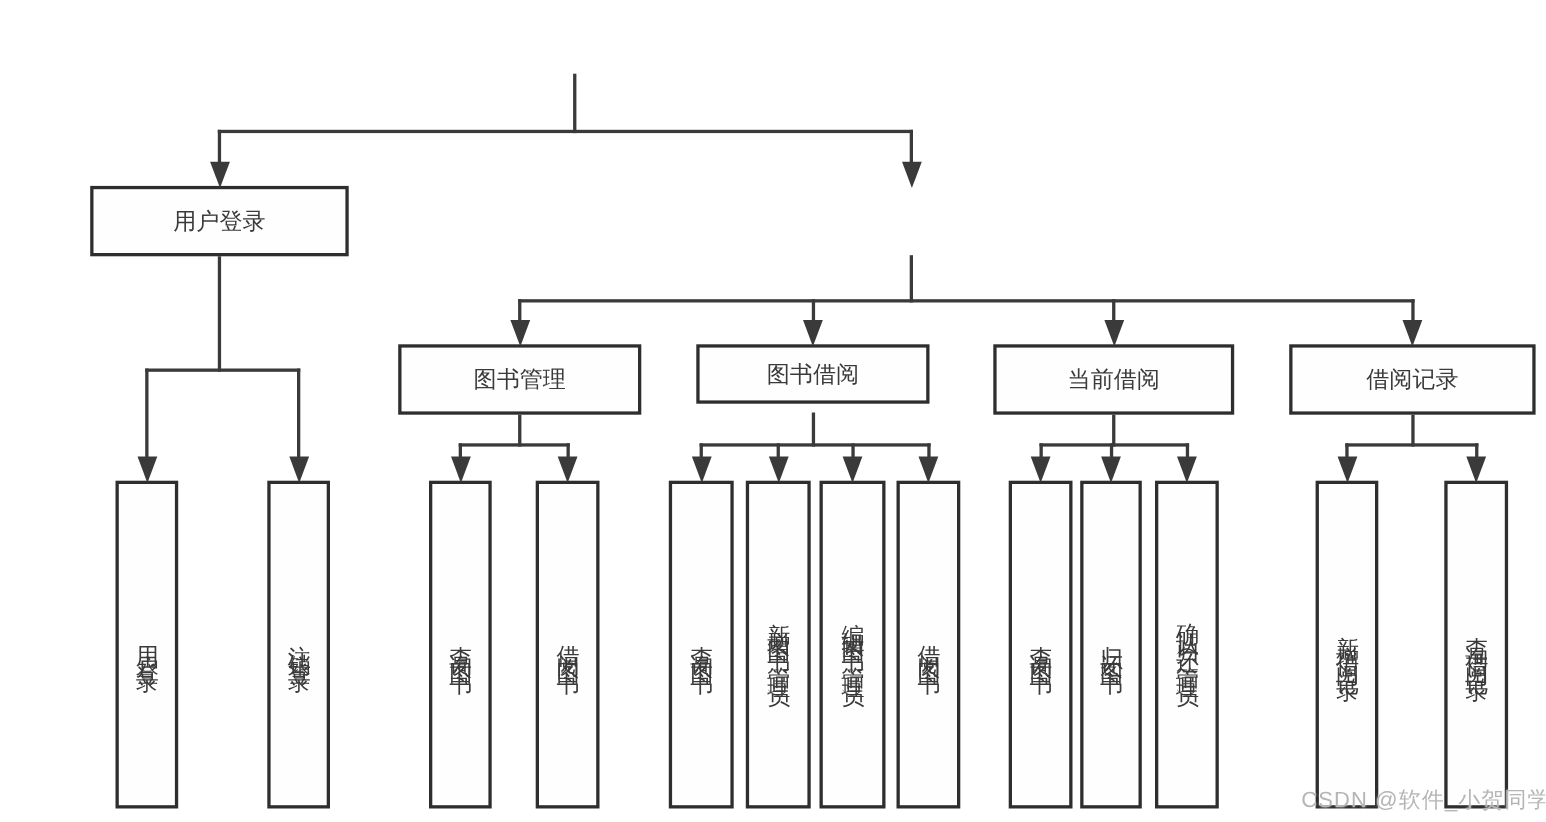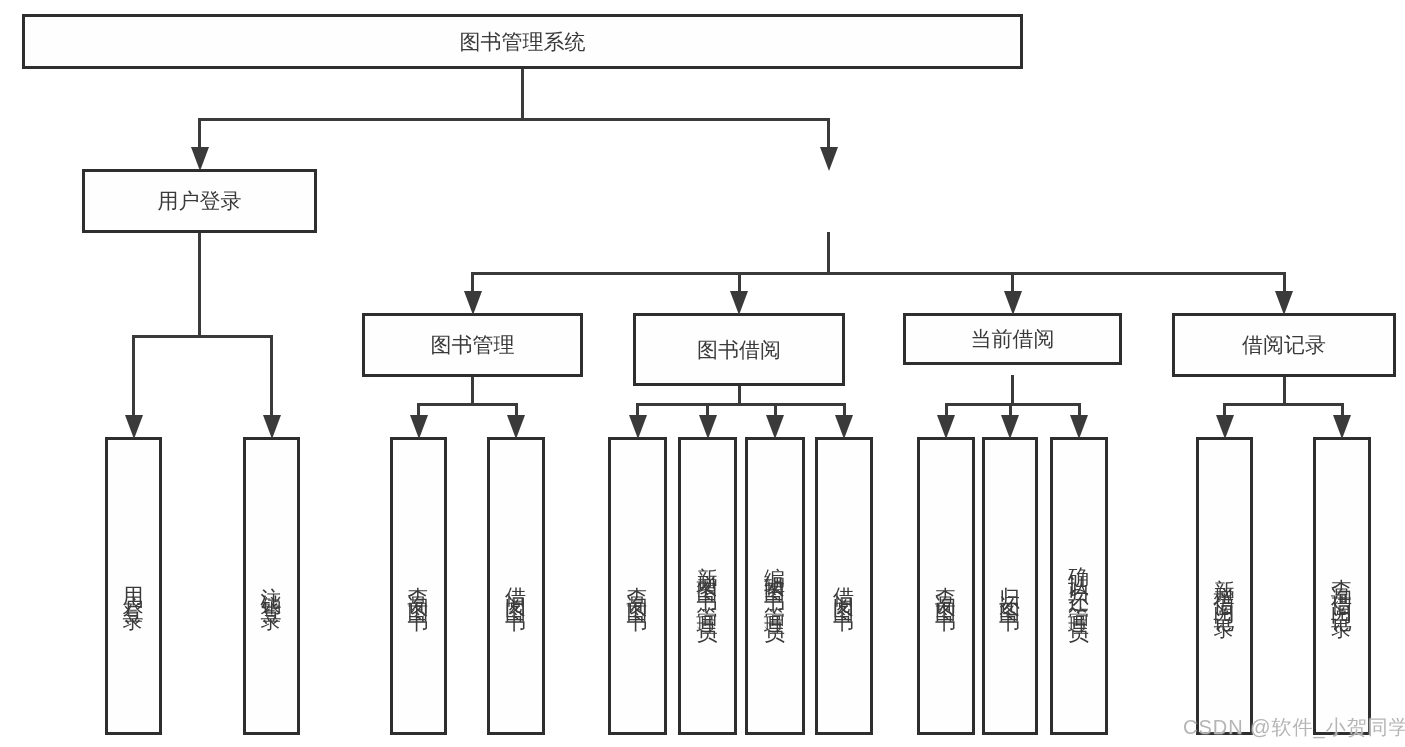--- a/index.html
+++ b/index.html
@@ -78,33 +78,30 @@
     <div class="vline" style="left: 1008.5px; top: 403px; width: 3px; height: 18px;"></div>
     <div class="arrow" style="left: 1001px; top: 415px;"></div>
     <div class="vline" style="left: 1077.5px; top: 403px; width: 3px; height: 18px;"></div>
     <div class="arrow" style="left: 1070px; top: 415px;"></div>
     <div class="vline" style="left: 1282.5px; top: 375px; width: 3px; height: 31px;"></div>
     <div class="hline" style="left: 1223px; top: 403px; width: 120.5px; height: 3px;"></div>
     <div class="vline" style="left: 1223px; top: 403px; width: 3px; height: 18px;"></div>
     <div class="arrow" style="left: 1215.5px; top: 415px;"></div>
     <div class="vline" style="left: 1340.5px; top: 403px; width: 3px; height: 18px;"></div>
     <div class="arrow" style="left: 1333px; top: 415px;"></div>
-    <div class="node" style="left: 22px; top: 14px; width: 1001px; height: 55px;">
-      <span class="lbl">图书管理系统</span>
-    </div>
     <div class="node" style="left: 82px; top: 169px; width: 235px; height: 64px;">
       <span class="lbl">用户登录</span>
     </div>
     <div class="node" style="left: 362px; top: 313px; width: 221px; height: 64px;">
       <span class="lbl">图书管理</span>
     </div>
-    <div class="node" style="left: 633px; top: 313px; width: 212px; height: 73px;">
+    <div class="node" style="left: 633px; top: 313px; width: 212px; height: 54px;">
       <span class="lbl">图书借阅</span>
     </div>
-    <div class="node" style="left: 903px; top: 313px; width: 219px; height: 52px;">
+    <div class="node" style="left: 903px; top: 313px; width: 219px; height: 64px;">
       <span class="lbl">当前借阅</span>
     </div>
     <div class="node" style="left: 1172px; top: 313px; width: 224px; height: 64px;">
       <span class="lbl">借阅记录</span>
     </div>
     <div class="node vertical" style="left: 105px; top: 437px; width: 57px; height: 298px;">
       <span class="lbl">用户登录</span>
     </div>
     <div class="node vertical" style="left: 243px; top: 437px; width: 57px; height: 298px;">
       <span class="lbl">注销登录</span>

